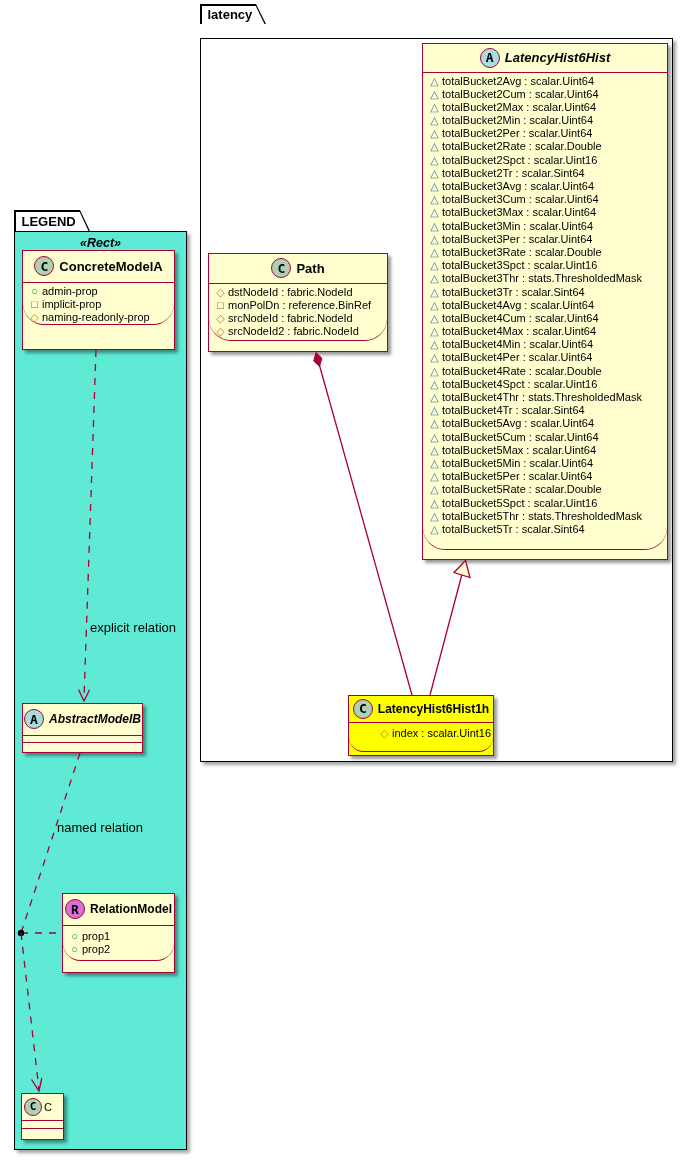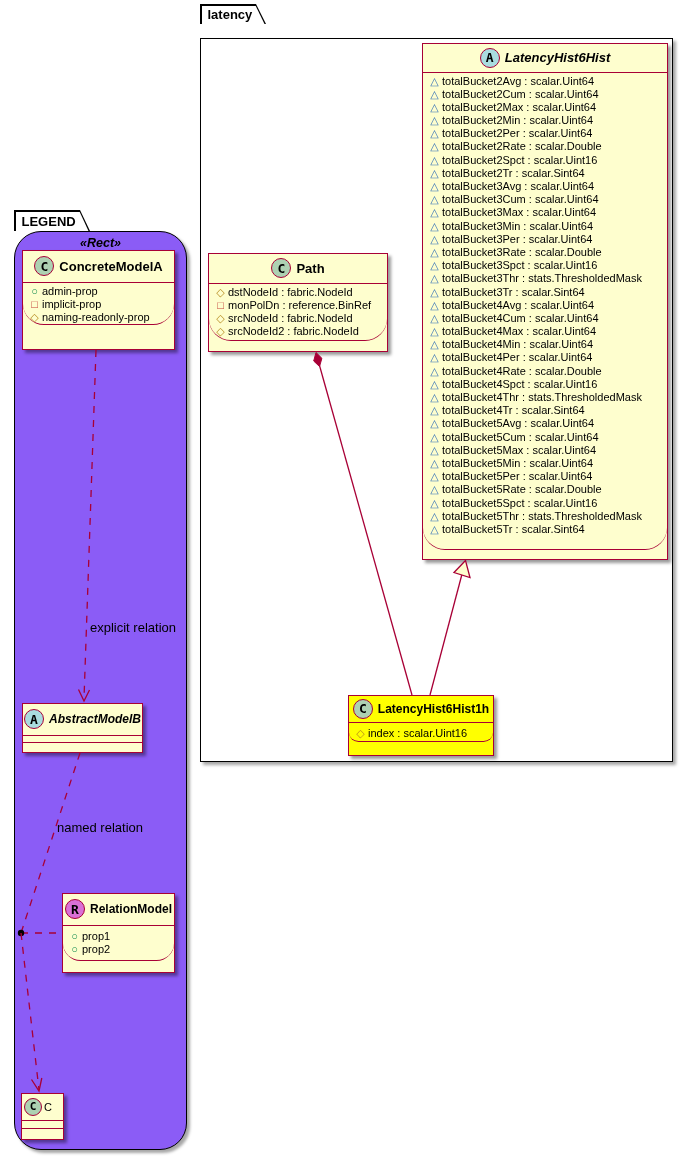--- a/index.html
+++ b/index.html
@@ -6,21 +6,21 @@
   html,body { background:#fff; }
   #canvas {
     position: relative; width: 694px; height: 1160px; overflow: hidden;
     font-family: "Liberation Sans", sans-serif; background: #fff;
   }
   
   .pkg-body {
     position: absolute; border: 1.5px solid #000; background: #fff;
     box-shadow: 3px 3px 3px rgba(0,0,0,0.35);
   }
-  .pkg-body.gray { background: #8b5cf6; border-radius: 27px; }
+  .pkg-body.gray { background: #5eead4; }
   .pkg-tab {
     position: absolute; background: #000; z-index: 3;
     clip-path: polygon(0 0, calc(100% - 10px) 0, 100% 100%, 0 100%);
   }
   .pkg-tab-fill {
     position: absolute; left: 1.5px; top: 1.5px; right: 1.5px; bottom: 0;
     background: #fff; clip-path: polygon(0 0, calc(100% - 9px) 0, 100% 100%, 0 100%);
     display: flex; align-items: center; padding-left: 6px;
     font-size: 13px; font-weight: 700; color: #000;
   }
@@ -305,21 +305,21 @@
   </div>
 </div>
     <div class="cls-strip" style="flex:1;"></div>
   </div>
 
   <div class="cls hl" style="left:348px; top:695px; width:146px; height:61px;">
     <div class="cls-title" style="height:26.5px;">
       <span class="badge badge-C">C</span>
       <span class="cls-name" style="font-size:12px;">LatencyHist6Hist1h</span>
     </div>
-    <div class="cls-attrs bordered" style="height:19px; padding-top:4px;">
+    <div class="cls-attrs bordered" style="height:29px; padding-top:4px;padding-left:24px;">
   <div class="attr-row">
     <span class="ic ic-diamond"></span>
     <span class="attr-text">index : scalar.Uint16</span>
   </div>
 </div>
     <div class="cls-strip" style="flex:1;"></div>
   </div>
 
   <div class="cls" style="left:22px; top:250px; width:153px; height:100px;">
     <div class="cls-title" style="height:31.5px;">

